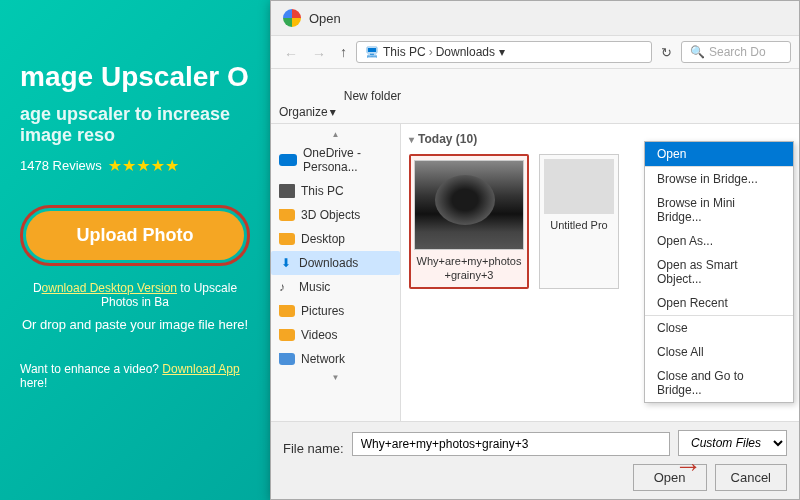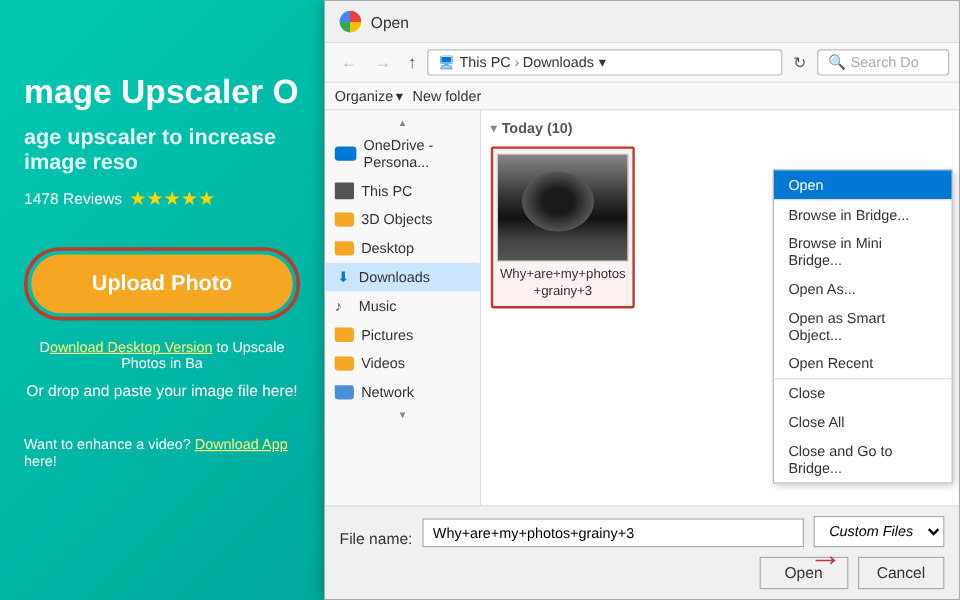--- a/index.html
+++ b/index.html
@@ -233,20 +233,21 @@
 
     .organize-btn {
       background: none;
       border: none;
       cursor: pointer;
       font-size: 12px;
       color: #333;
       display: flex;
       align-items: flex-end;
       gap: 2px;
+      margin-top: 32px;
     }
 
     .new-folder-btn {
       background: none;
       border: none;
       cursor: pointer;
       font-size: 12px;
       color: #333;
     }
 
@@ -665,20 +666,24 @@
       </div>
       <div class="files-grid">
 
         <div class="file-item selected">
           <div class="file-thumbnail">
             <div class="grainy-photo"></div>
           </div>
           <div class="file-name">Why+are+my+photos+grainy+3</div>
         </div>
 
+        <div class="file-item-partial">
+          <div class="file-thumbnail-small"></div>
+          <div class="file-name">Untitled Pro</div>
+        </div>
       </div>
     </div>
   </div>
 
   <div class="context-menu">
     <div class="context-menu-item highlighted">Open</div>
     <div class="context-menu-item separator">Browse in Bridge...</div>
     <div class="context-menu-item">Browse in Mini Bridge...</div>
     <div class="context-menu-item">Open As...</div>
     <div class="context-menu-item">Open as Smart Object...</div>

